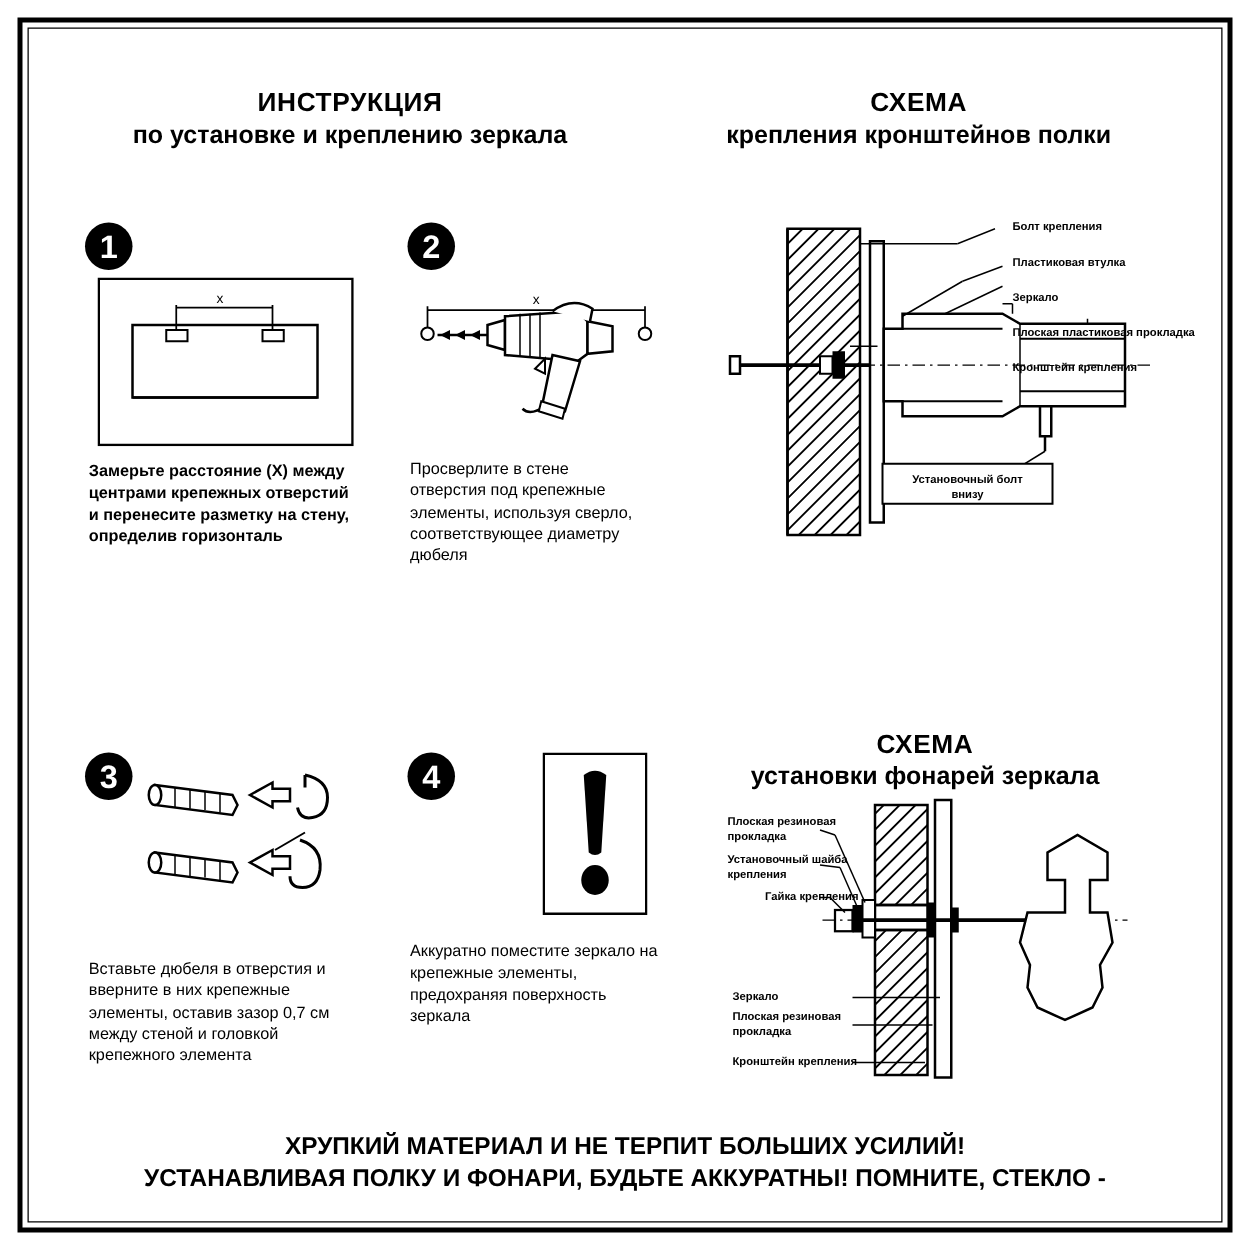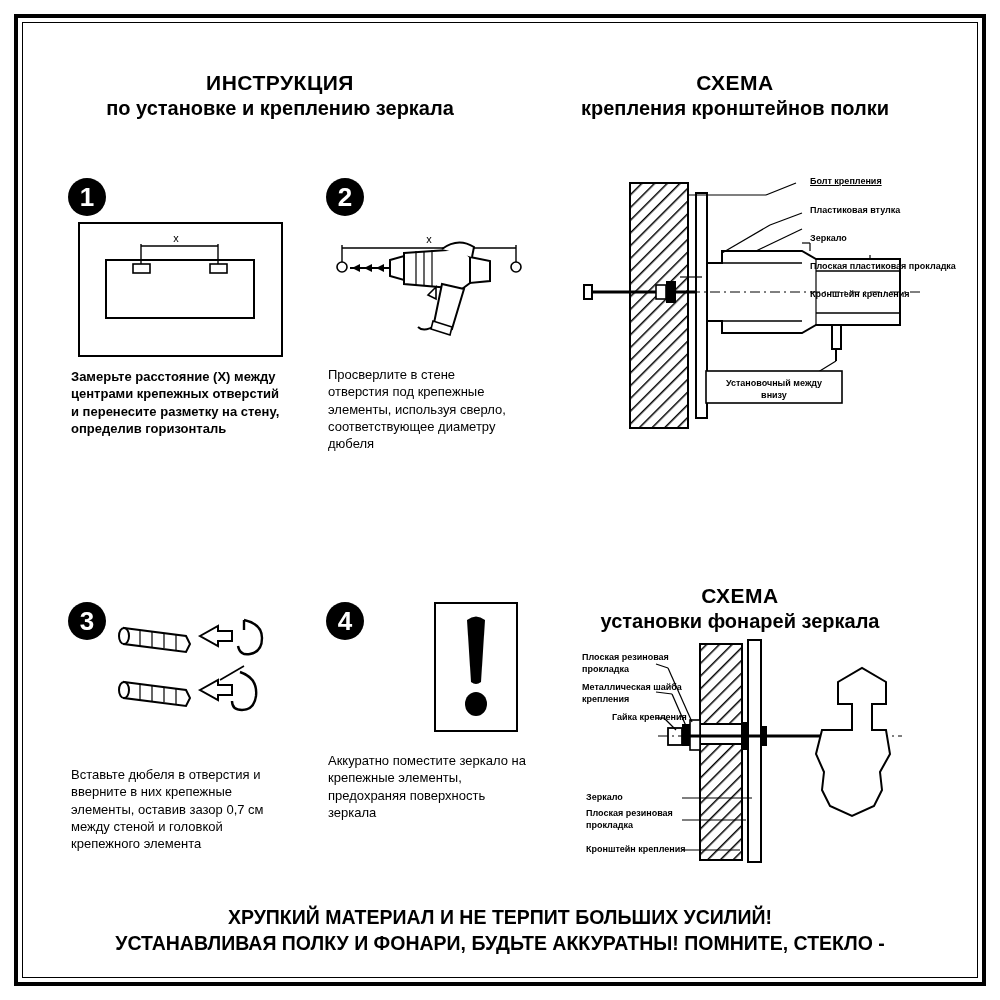--- a/index.html
+++ b/index.html
@@ -292,27 +292,27 @@
       <line x1="200" y1="60" x2="232" y2="48" stroke="#000" stroke-width="1.2"></line>
       <line x1="186" y1="86" x2="232" y2="64" stroke="#000" stroke-width="1.2"></line>
       <line x1="240" y1="86" x2="240" y2="78" stroke="#000" stroke-width="1.2"></line>
       <line x1="240" y1="78" x2="232" y2="78" stroke="#000" stroke-width="1.2"></line>
       <line x1="300" y1="94" x2="300" y2="90" stroke="#000" stroke-width="1.2"></line>
 
       <line x1="266" y1="196" x2="240" y2="212" stroke="#000" stroke-width="1.2"></line>
       <rect x="136" y="206" width="136" height="32" fill="#fff" stroke="#000" stroke-width="1.6"></rect>
     </svg>
 
-    <div class="lbl" style="left:240px; top:11px;text-decoration:underline;">Болт крепления</div>
+    <div class="lbl" style="left:240px; top:11px;">Болт крепления</div>
     <div class="lbl" style="left:240px; top:40px;">Пластиковая втулка</div>
     <div class="lbl" style="left:240px; top:68px;">Зеркало</div>
     <div class="lbl" style="left:240px; top:96px;">Плоская пластиковая прокладка</div>
     <div class="lbl" style="left:240px; top:124px;">Кронштейн крепления</div>
 
-    <div class="lbl" style="left:146px; top:213px; text-align:center; width:116px;">Установочный между</div>
+    <div class="lbl" style="left:146px; top:213px; text-align:center; width:116px;">Установочный болт</div>
     <div class="lbl" style="left:146px; top:225px; text-align:center; width:116px;">внизу</div>
   </div>
 
   <div class="illo" id="illo6">
     <svg width="380" height="230" viewBox="0 0 380 230">
       <defs>
         <pattern id="hatch2" width="9" height="9" patternTransform="rotate(45)" patternUnits="userSpaceOnUse">
           <line x1="0" y1="0" x2="0" y2="9" stroke="#000" stroke-width="3"></line>
         </pattern>
       </defs>
@@ -349,21 +349,21 @@
       <line x1="92" y1="80" x2="84" y2="80" stroke="#000" stroke-width="1.2"></line>
 
       <line x1="180" y1="160" x2="110" y2="160" stroke="#000" stroke-width="1.2"></line>
       <line x1="174" y1="182" x2="110" y2="182" stroke="#000" stroke-width="1.2"></line>
       <line x1="168" y1="212" x2="110" y2="212" stroke="#000" stroke-width="1.2"></line>
     </svg>
 
     <div class="lbl" style="left:10px; top:14px;">Плоская резиновая</div>
     <div class="lbl" style="left:10px; top:26px;">прокладка</div>
 
-    <div class="lbl" style="left:10px; top:44px;">Металлическая шайба</div>
+    <div class="lbl" style="left:10px; top:44px;">Установочный шайба</div>
     <div class="lbl" style="left:10px; top:56px;">крепления</div>
 
     <div class="lbl" style="left:26px; top:74px;padding-left:14px;">Гайка крепления</div>
 
     <div class="lbl" style="left:14px; top:154px;">Зеркало</div>
 
     <div class="lbl" style="left:14px; top:170px;">Плоская резиновая</div>
     <div class="lbl" style="left:14px; top:182px;">прокладка</div>
 
     <div class="lbl" style="left:14px; top:206px;">Кронштейн крепления</div>

